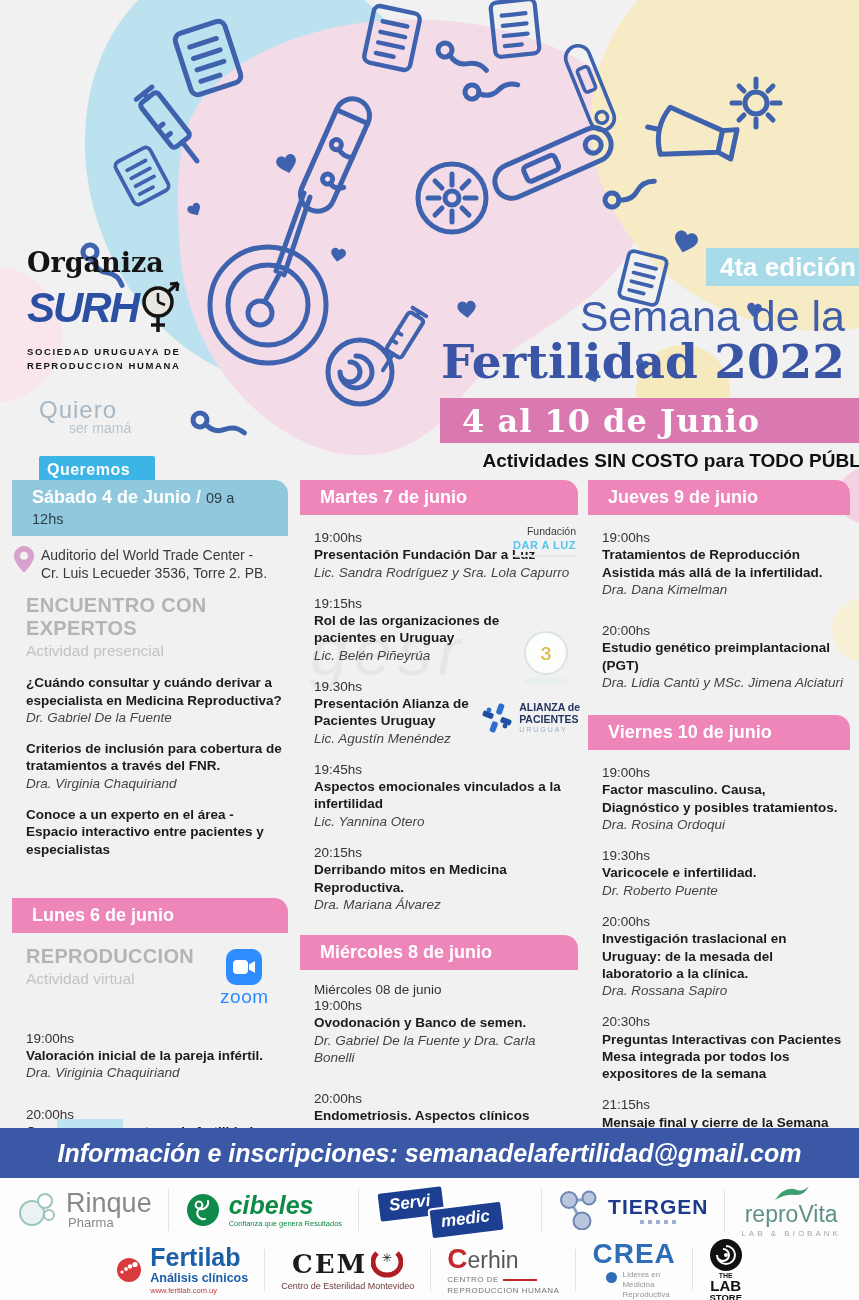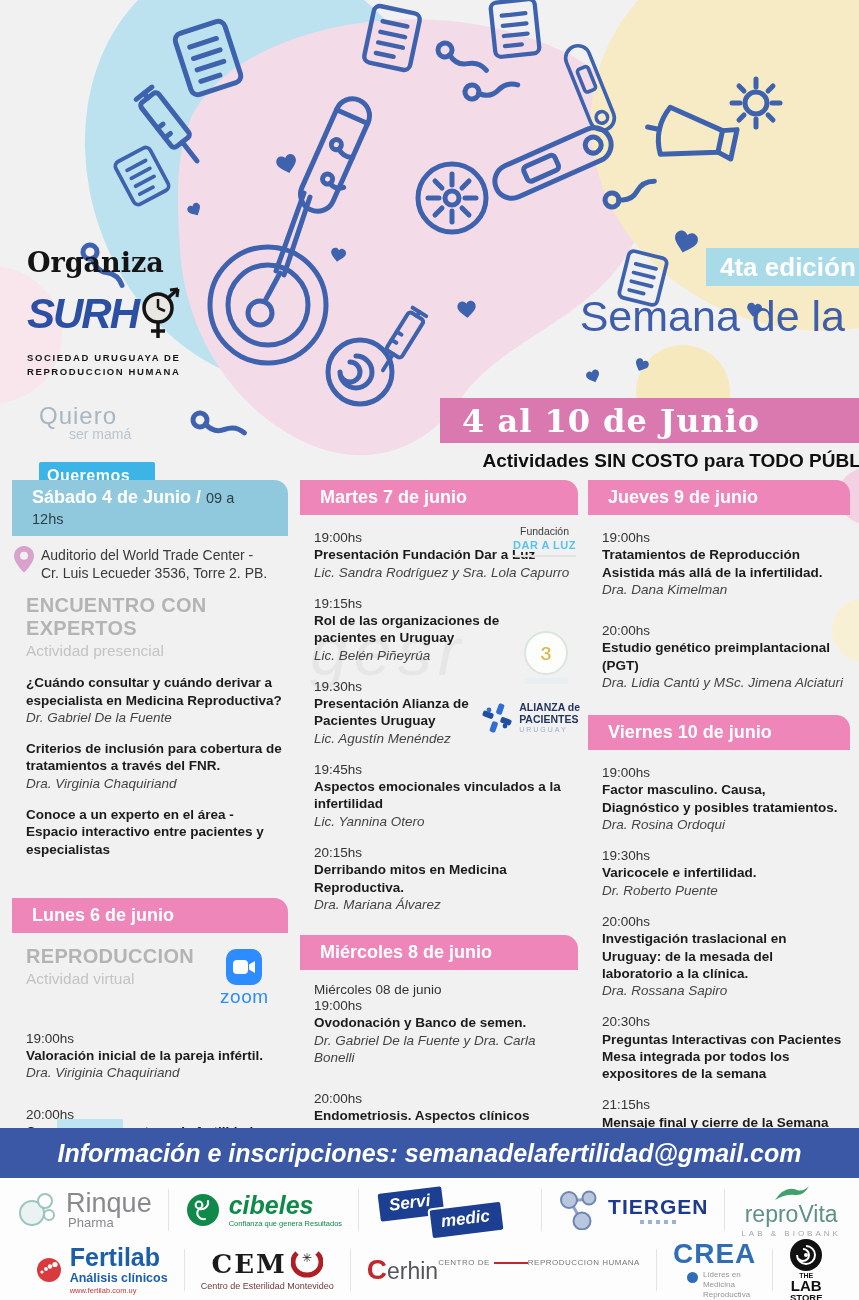--- a/index.html
+++ b/index.html
@@ -5,21 +5,21 @@
   html,body{margin:0;padding:0;background:#e8e8ea;}
   .poster{position:relative;width:859px;height:1300px;margin:0 auto;background:#f1f1f2;
           font-family:"Liberation Sans",sans-serif;overflow:hidden;color:#222;}
   svg{display:block}
   .doodles{position:absolute;left:0;top:0;}
   .watermark{position:absolute;left:310px;top:612px;font-size:68px;font-style:italic;
              color:rgba(60,60,60,0.06);letter-spacing:6px;pointer-events:none;}
   
   .org-block{position:absolute;left:27px;top:247px;width:210px;}
   .org-title{font-family:"DejaVu Serif",serif;font-weight:bold;font-size:27px;color:#141414;}
-  .surh-row{display:flex;align-items:center;margin-top:8px;}
+  .surh-row{display:flex;align-items:center;margin-top:2px;}
   .surh-name{font-style:italic;font-weight:900;font-size:42px;line-height:1;color:#2b4fa2;letter-spacing:-2px;}
   .soc{font-size:9.5px;font-weight:bold;color:#161616;letter-spacing:1.6px;margin-top:9px;line-height:1.5;}
   .quiero{margin-top:22px;margin-left:12px;color:#a6b7c4;}
   .quiero .q1{font-size:24px;letter-spacing:1px;}
   .quiero .q2{font-size:14px;margin-left:30px;margin-top:-4px;color:#b9c4cc;}
   .queremos{margin-top:20px;margin-left:12px;width:100px;padding:5px 8px 6px;background:#3cb4e5;border-radius:2px;color:#fff;}
   .queremos .q1{font-size:16px;font-weight:bold;letter-spacing:.5px;}
   .queremos .q2{font-size:11.5px;margin-left:12px;color:#dff3fc;margin-top:-1px;}
   
   .badge{position:absolute;left:706px;top:248px;width:154px;height:38px;background:#a8dae8;color:#fff;
@@ -49,21 +49,21 @@
   .t-time{font-size:13.5px;color:#333;}
   .t-title{font-size:13.5px;font-weight:bold;color:#1b1b1b;}
   .t-speaker{font-size:13.5px;font-style:italic;color:#444;}
   .note{margin-top:12px;font-size:13.5px;color:#333;}
   .conf-row{display:flex;align-items:flex-start;gap:26px;margin-top:12px;}
   .zoom-wrap{display:flex;flex-direction:column;align-items:center;margin-top:4px;}
   .zoom-badge{width:36px;height:36px;border-radius:10px;background:#2d8cff;display:flex;align-items:center;justify-content:center;}
   .zoom-text{color:#2d8cff;font-size:19px;margin-top:1px;letter-spacing:.5px;}
   .mt24{margin-top:24px;} .mt40{margin-top:40px;} .mt22{margin-top:22px;}
   
-  .logo-right{position:absolute;right:0;top:-4px;text-align:center;}
+  .logo-right{position:absolute;right:0;top:-4px;text-align:right;}
   .darluz .l1{font-size:10.5px;color:#3c3c3c;}
   .darluz .l2{font-size:11px;font-weight:bold;color:#56c5e9;letter-spacing:.5px;}
   .darluz .bar{height:2px;background:#e3e3e3;margin-top:2px;}
   .belen{position:absolute;right:8px;top:36px;width:44px;text-align:center;}
   .belen .circ{width:40px;height:40px;border-radius:50%;border:2px solid #d9e6de;display:flex;align-items:center;justify-content:center;
                font-size:24px;color:#d9b945;background:#fdfdfc;margin:0 auto;}
   .belen .bar{height:6px;background:#e9eef0;margin-top:3px;border-radius:1px;}
   .alianza{position:absolute;right:-4px;top:24px;display:flex;align-items:center;gap:6px;}
   .alianza .txt{line-height:1.1;}
   .alianza .a1{font-size:10.5px;font-weight:bold;color:#23355e;}
@@ -96,21 +96,21 @@
   .repro-col{display:flex;flex-direction:column;align-items:center;}
   .repro-name{font-size:23px;color:#5e9186;line-height:1;}
   .repro-sub{font-size:8px;color:#a0aaa6;letter-spacing:3px;margin-top:3px;}
   .fert-name{font-size:25px;font-weight:bold;color:#1b5fa8;line-height:1;}
   .fert-sub{font-size:12.5px;font-weight:bold;color:#1b5fa8;margin-top:1px;}
   .fert-sub2{font-size:7.5px;color:#c23a3a;margin-top:1px;}
   .cem-col{display:flex;flex-direction:column;align-items:center;}
   .cem-row{display:flex;align-items:center;gap:4px;}
   .cem-name{font-family:"DejaVu Serif",serif;font-weight:bold;font-size:26px;color:#1b1b1b;letter-spacing:2px;line-height:1;}
   .cem-sub{font-size:9px;color:#6e3b3b;margin-top:2px;}
-  .cer-col{display:flex;flex-direction:row;}
+  .cer-col{display:flex;flex-direction:column;}
   .cer-name{line-height:1;}
   .cer-c{font-size:28px;font-weight:bold;color:#c1272d;}
   .cer-rest{font-size:23px;color:#55565a;}
   .cer-sub{font-size:8px;color:#75767a;margin-top:2px;letter-spacing:.5px;}
   .cer-line{display:inline-block;width:34px;height:2px;background:#c1272d;vertical-align:middle;margin-left:4px;}
   .crea-col{display:flex;flex-direction:column;}
   .crea-name{font-size:28px;font-weight:bold;color:#2f6db6;letter-spacing:1px;line-height:1;}
   .crea-row{display:flex;gap:5px;margin-top:2px;margin-left:14px;align-items:flex-start;}
   .crea-dot{width:11px;height:11px;border-radius:50%;background:#2f6db6;margin-top:2px;}
   .crea-sub{font-size:8px;color:#969696;line-height:1.25;}
@@ -268,20 +268,21 @@
       <div class="q2">ser mamá</div>
     </div>
     <div class="queremos">
       <div class="q1">Queremos</div>
       <div class="q2">ser padres</div>
     </div>
   </div>
 
   <div class="badge">4ta edición</div>
   <div class="title1">Semana de la</div>
+  <div class="title2">Fertilidad 2022</div>
   <div class="banner">4 al 10 de Junio</div>
   <div class="tagline">Actividades SIN COSTO para TODO PÚBLICO</div>
 
   <div class="col" id="col1">
     <div class="day-hdr hdr-blue">
       <span>Sábado 4 de Junio /</span>
       <span class="hdr-time">09 a 12hs</span>
     </div>
     <div class="loc">
       <span>

